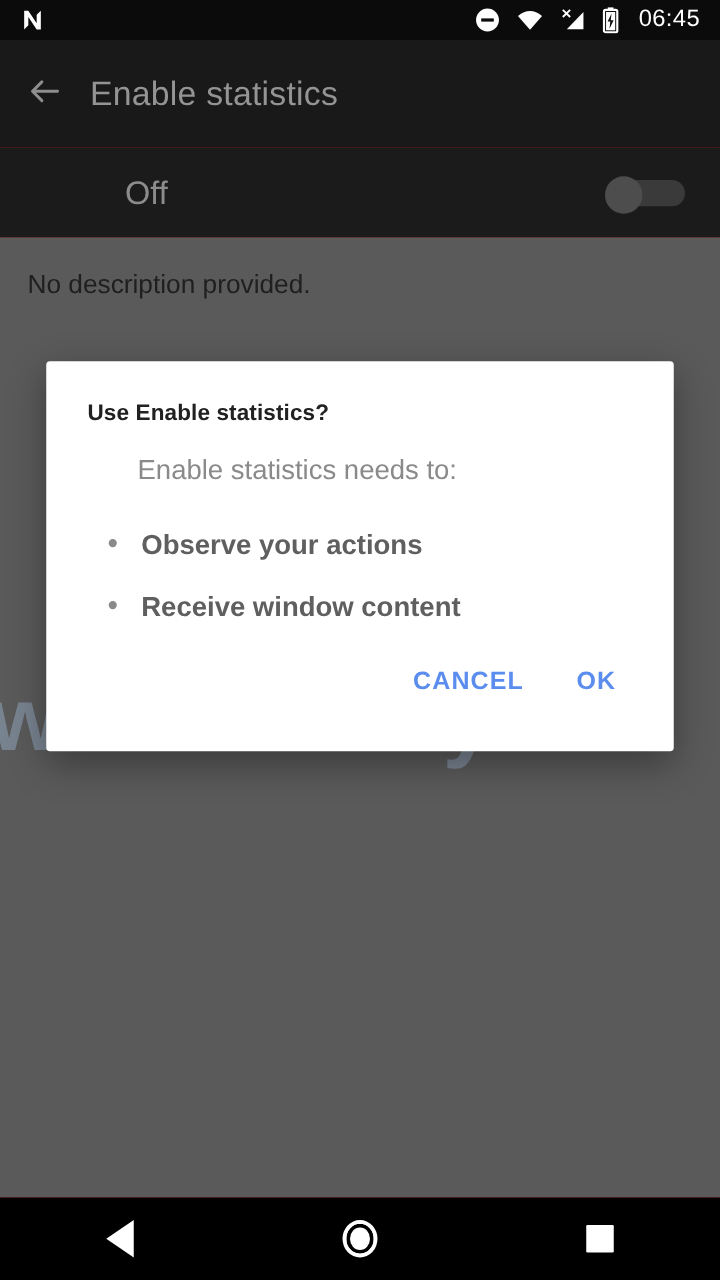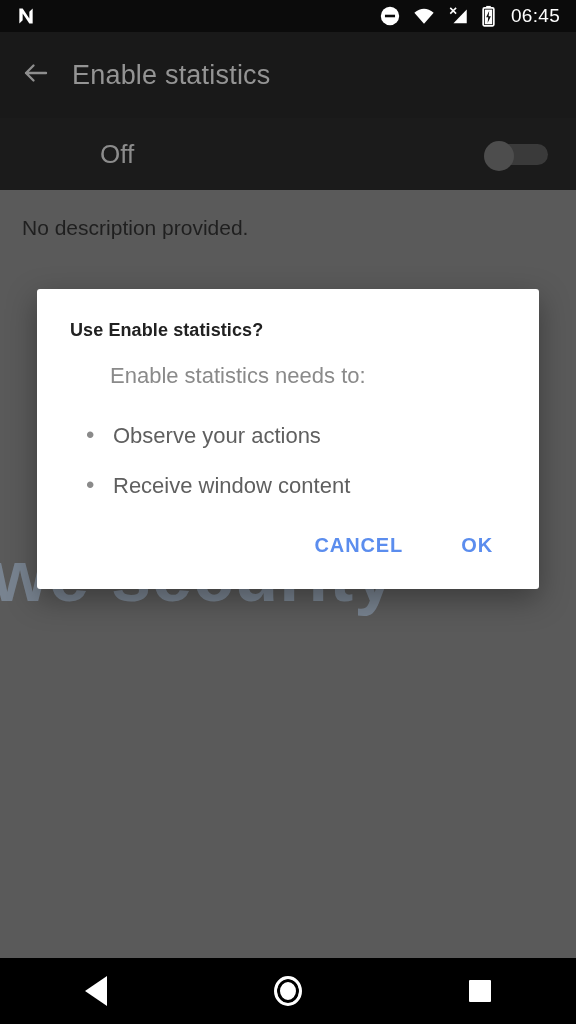--- a/index.html
+++ b/index.html
@@ -129,31 +129,31 @@
     list-style:none;
   }
   .bullet-item { display:flex; margin-bottom:22px; }
   .bullet-item:last-child { margin-bottom:0; }
   .bullet-dot {
     color:#8a8a8a; font-size:24px; line-height:26px;
     width:27px; flex:none;
   }
   .bullet-body { flex:1; }
   .bullet-title {
-    color:#5f5f5f; font-size:22px; font-weight:400;
+    color:#5f5f5f; font-size:22px; font-weight:700;
     line-height:28px;
   }
   .bullet-desc {
     color:#7e7e7e; font-size:21px; font-weight:400;
     line-height:26px; margin-top:2px;
   }
   #dialog-actions {
     display:flex; justify-content:flex-end; align-items:center;
-    padding:24px 28px 22px 0;
-    gap:22px;
+    padding:24px 28px 34px 0;
+    gap:6px;
   }
   .dlg-btn {
     background:none; border:none;
     color:#5b8dee; font-size:20px; font-weight:700;
     letter-spacing:.9px;
     padding:10px 18px;
     cursor:pointer;
     font-family:"Liberation Sans", sans-serif;
   }
 

